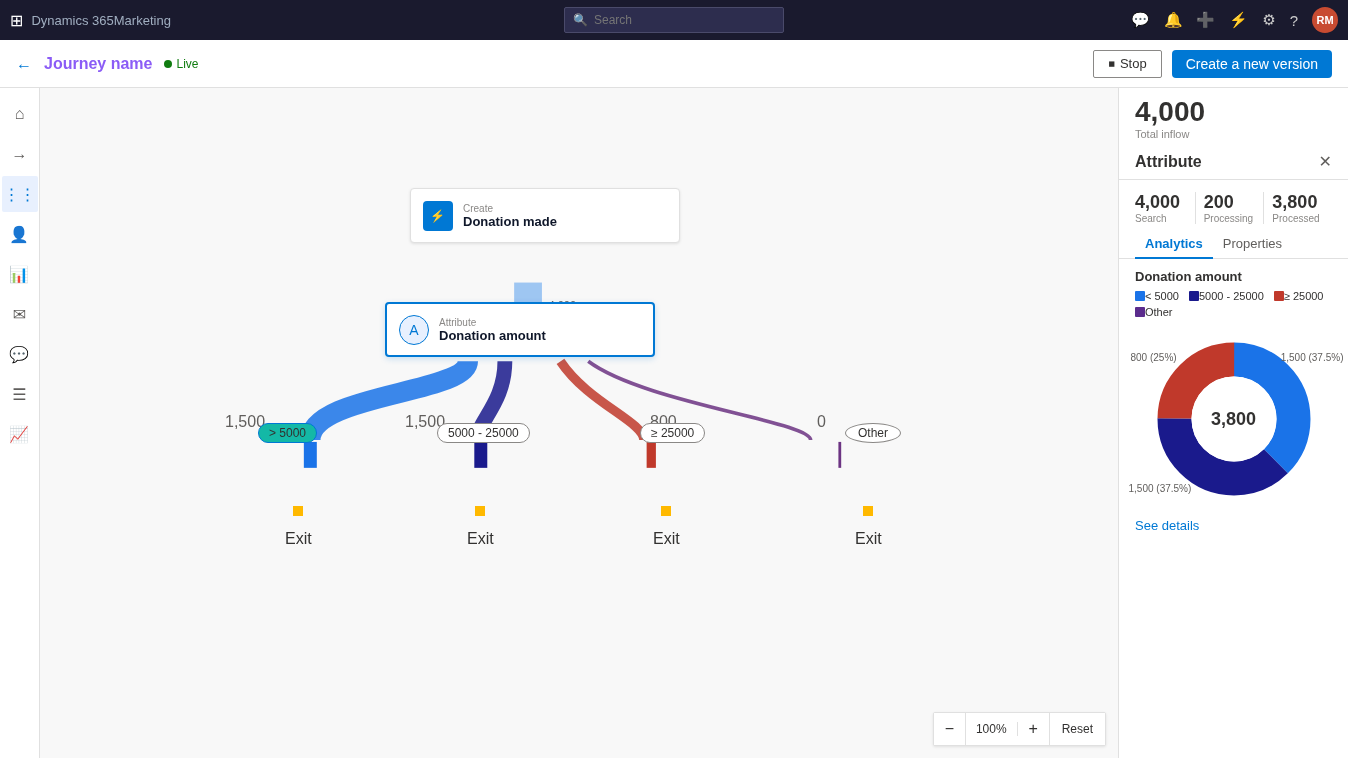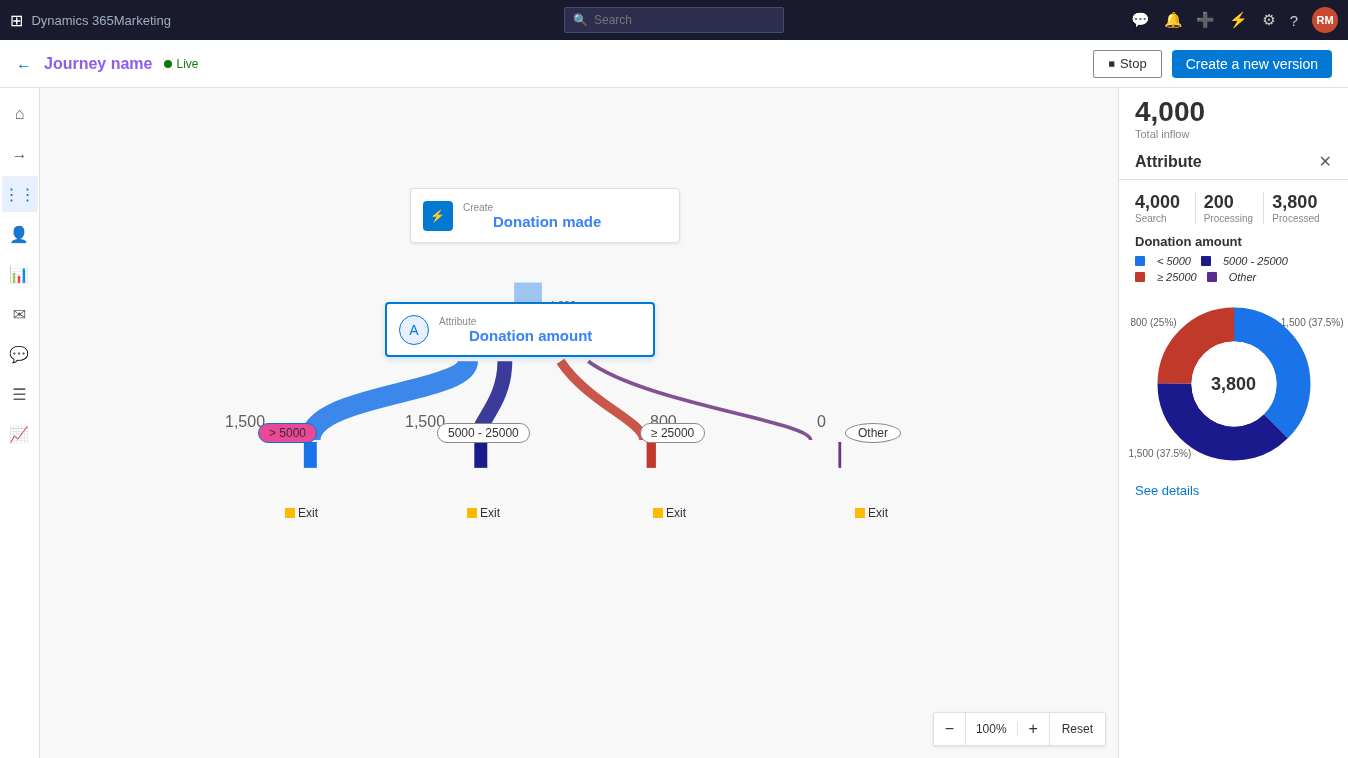--- a/index.html
+++ b/index.html
@@ -105,21 +105,21 @@
       background: #fff; border: 1px solid #e0e0e0; border-radius: 4px;
       display: flex; align-items: center; gap: 10px; padding: 0 12px;
       box-shadow: 0 1px 3px rgba(0,0,0,0.1);
     }
     .trigger-icon {
       width: 30px; height: 30px; border-radius: 4px;
       background: #0078d4; display: flex; align-items: center; justify-content: center;
       color: #fff; font-size: 12px; flex-shrink: 0;
     }
     .node-label-small { font-size: 10px; color: #8a8886; }
-    .node-label-main { font-size: 15px; font-weight: 600; color: #3b82f6; margin-left: 30px; }
+    .node-label-main { font-size: 13px; font-weight: 600; color: #0f172a; }
 
     .attribute-node {
       position: absolute;
       top: 214px; left: 345px;
       width: 270px; height: 55px;
       background: #fff; border: 2px solid #0078d4; border-radius: 4px;
       display: flex; align-items: center; gap: 10px; padding: 0 12px;
       box-shadow: 0 2px 6px rgba(0,120,212,0.2);
     }
     .attribute-icon {
@@ -129,30 +129,30 @@
     }
 
     
     .branch-node {
       position: absolute;
       border: 1px solid #8a8886; border-radius: 12px;
       background: #fff; padding: 2px 10px;
       font-size: 12px; color: #323130;
       white-space: nowrap;
     }
-    .branch-node.selected { background: #ec4899; border-color: #0078d4; text-align: right; }
+    .branch-node.selected { background: #14b8a6; border-color: #0078d4; text-align: right; }
 
     
     .exit-node {
       position: absolute;
       display: flex; flex-direction: column; align-items: center; gap: 2px;
     }
     .exit-label {
-      display: flex; align-items: center; gap: 3px;
-      font-size: 12px; color: #323130;
+      display: flex; align-items: center; gap: 14px;
+      font-size: 16px; color: #323130; flex-direction: column;
     }
     .exit-square { width: 10px; height: 10px; background: #ffb900; }
 
     
     .branch-count {
       position: absolute;
       font-size: 16px; color: #605e5c;
     }
 
     
@@ -217,21 +217,21 @@
       padding: 8px 10px 6px; font-size: 13px; color: #605e5c; cursor: pointer;
       border-bottom: 2px solid transparent; margin-bottom: -1px;
     }
     .panel-tab.active { color: #0078d4; border-bottom-color: #0078d4; font-weight: 600; }
 
     
     .section-title { font-size: 13px; font-weight: 600; color: #323130; padding: 10px 16px 6px; }
 
     
     .legend { padding: 0 16px 8px; display: flex; flex-wrap: wrap; gap: 4px 10px; }
-    .legend-item { display: flex; align-items: center; gap: 12px; font-size: 11px; color: #323130; font-style: italic; }
+    .legend-item { display: flex; align-items: center; gap: 0; font-size: 11px; color: #323130; }
     .legend-dot { width: 10px; height: 10px; border-radius: 1px; flex-shrink: 0; }
 
     
     .chart-container {
       padding: 8px 16px;
       display: flex; flex-direction: column; align-items: center;
     }
     .donut-wrapper { position: relative; width: 170px; height: 170px; }
     .donut-center {
       position: absolute; top: 50%; left: 50%; transform: translate(-50%, -50%);
@@ -422,20 +422,24 @@
       <div class="stat-item">
         <div class="stat-value">200</div>
         <div class="stat-label">Processing</div>
       </div>
       <div class="stat-item">
         <div class="stat-value">3,800</div>
         <div class="stat-label">Processed</div>
       </div>
     </div>
 
+    <div class="panel-tabs">
+      <div class="panel-tab active">Analytics</div>
+      <div class="panel-tab">Properties</div>
+    </div>
 
     <div class="section-title">Donation amount</div>
 
     <div class="legend">
       <div class="legend-item">
         <div class="legend-dot" style="background:#1a73e8;"></div>
         <span>&lt; 5000</span>
       </div>
       <div class="legend-item">
         <div class="legend-dot" style="background:#1a1a8c;"></div>

